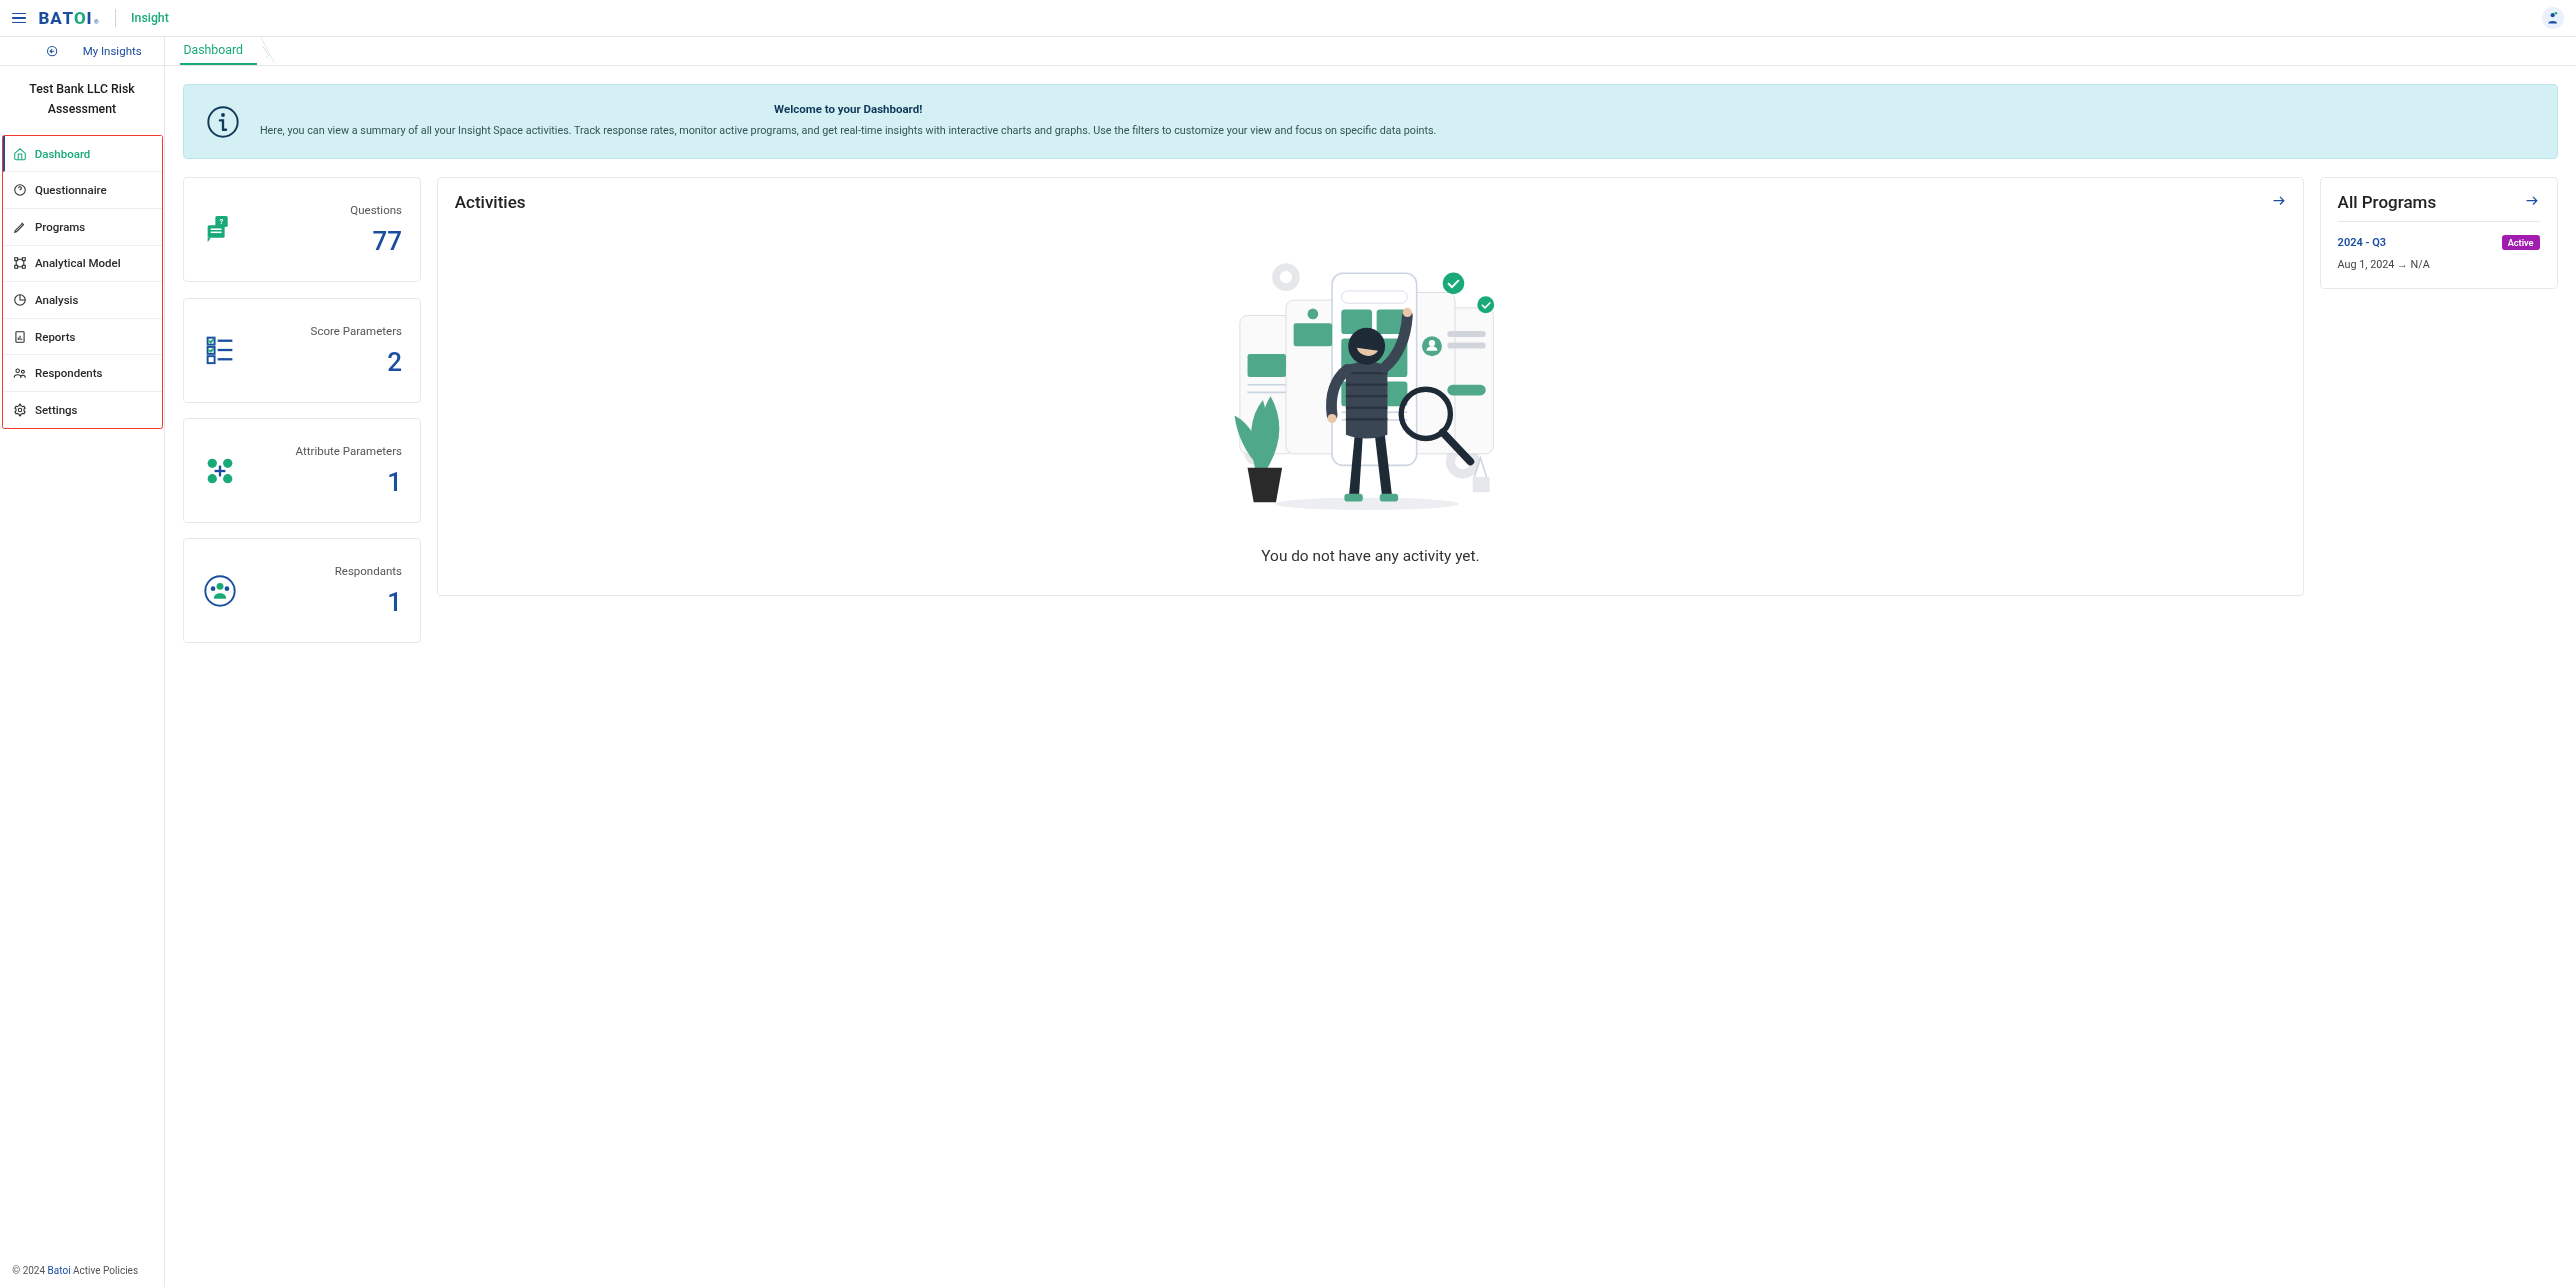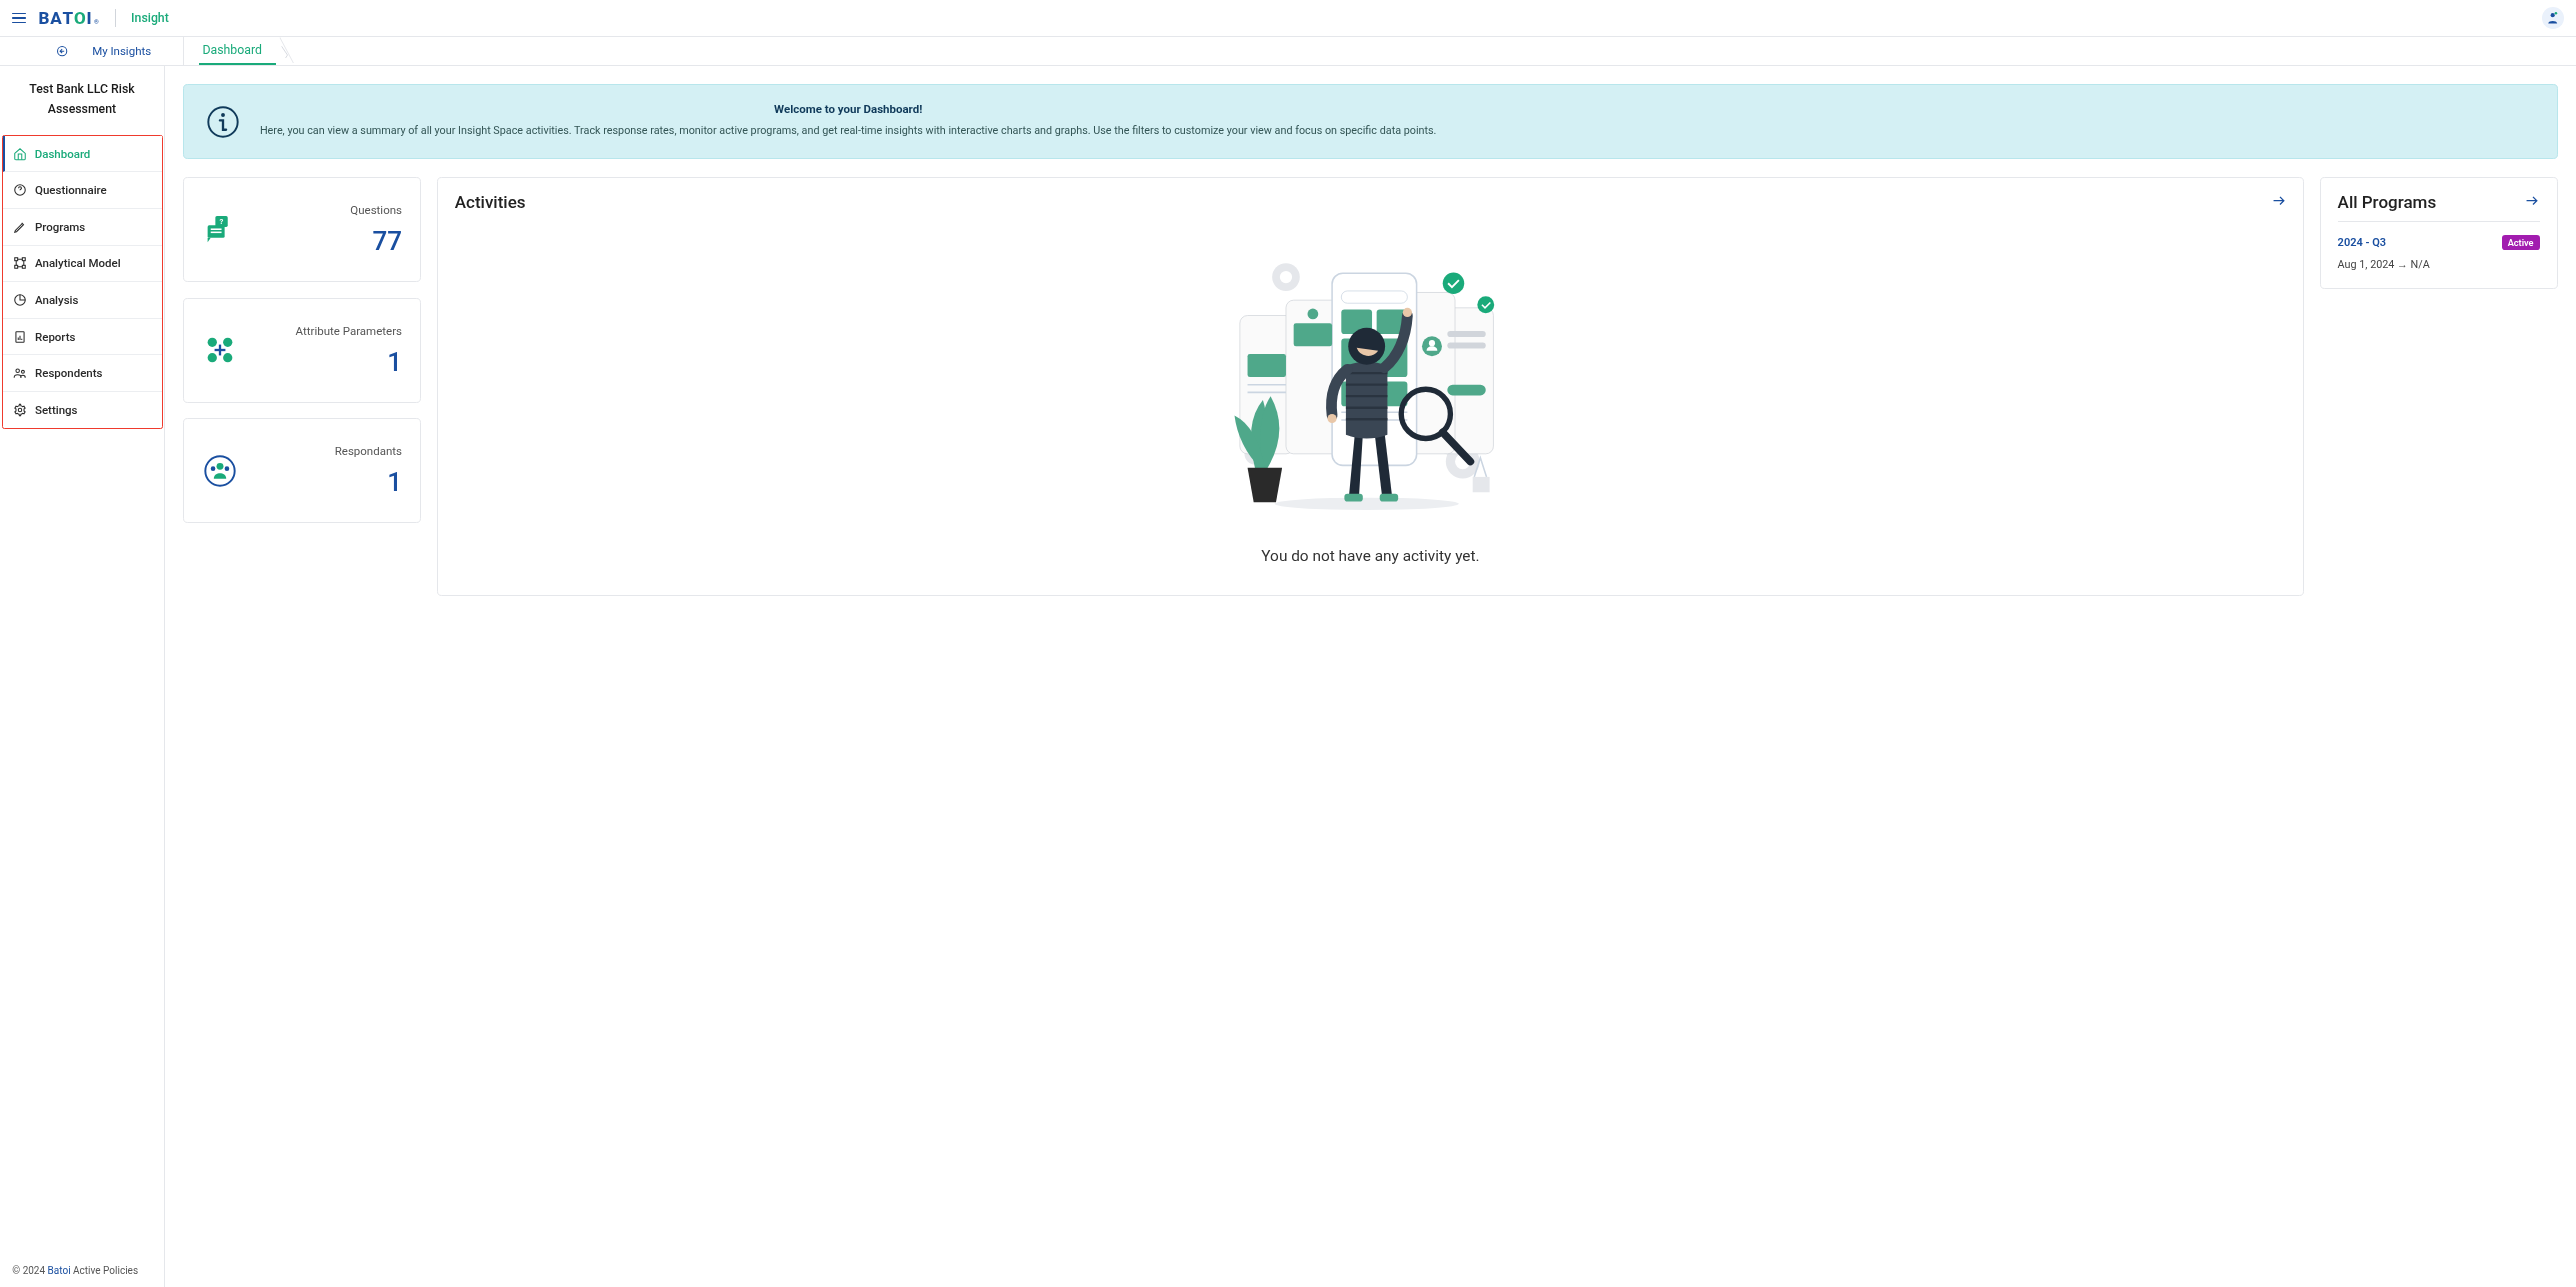--- a/index.html
+++ b/index.html
@@ -13,21 +13,21 @@
   .logo .green { color: #1aaa7a; }
   .logo sup { font-size: 6.1px; color: #1a4fa0; margin-left:1.5px;}
   .vr { width:0.8px; height:18.4px; background:#d1d5db; margin:0 3.1px;}
   .product { color:#1aaa7a; font-size:12.3px; font-weight:500;}
   .spacer { flex:1;}
   .avatar { width:21.5px; height:21.5px; border-radius:50%; background:#eaf1fb; position:relative; display:flex; align-items:center; justify-content:center;}
   .avatar svg { width:15.4px; height:15.4px; }
 
   
   .crumbbar { height:29px; display:flex; border-bottom:0.8px solid #e5e7eb;}
-  .crumb-left { width:184px; display:flex; align-items:center; justify-content:center; gap:24px; border-right:0.8px solid #e5e7eb; color:#1a4fa0; font-size:11.5px; cursor:pointer;padding-left:24px; }
+  .crumb-left { width:165px; display:flex; align-items:center; justify-content:center; gap:24px; border-right:0.8px solid #e5e7eb; color:#1a4fa0; font-size:11.5px; cursor:pointer;padding-left:24px; }
   .crumb-left svg { width:12.3px; height:12.3px;}
   .crumb-right { display:flex; align-items:stretch; padding-left:15.4px;}
   .tab { position:relative; display:flex; align-items:center; padding:0 14px 0 3.1px; color:#1aaa7a; font-size:12.3px; border-bottom:2.3px solid #1aaa7a; }
   .tab::after { content:""; position:absolute; right:-10.8px; top:0; bottom:0; width:21.5px; background:#fff; border-right:0.8px solid #e5e7eb; border-top:0.8px solid transparent; transform:skewX(28deg); z-index:-1;}
   .tab-arrow { width:14px; display:flex; align-items:center; margin-left:1.5px;}
   .tab-arrow svg { stroke:#d1d5db; }
 
   
   .layout { display:flex; height: calc(100vh - 66px);}
   .sidebar { width:165px; border-right:0.8px solid #e5e7eb; display:flex; flex-direction:column; position:relative;}
@@ -223,20 +223,36 @@
             <rect x="10" y="20" width="14" height="2" fill="#fff"></rect>
               <rect x="10" y="24" width="14" height="2" fill="#fff"></rect>
           </svg>
           <div class="stat-body">
             <div class="stat-label">Questions</div>
             <div class="stat-value">77</div>
           </div>
         </div>
         <div class="card stat">
           <svg class="stat-icon" viewBox="0 0 44 44">
+            <rect x="6" y="6" width="9" height="9" fill="none" stroke="#1a4fa0" stroke-width="2.5"></rect>
+              <path d="M8 10l2 2 4-4" stroke="#1aaa7a" stroke-width="2.5" fill="none"></path>
+            <rect x="6" y="18" width="9" height="9" fill="none" stroke="#1a4fa0" stroke-width="2.5"></rect>
+              <path d="M8 22l2 2 4-4" stroke="#1aaa7a" stroke-width="2.5" fill="none"></path>
+            <rect x="6" y="30" width="9" height="9" fill="none" stroke="#1a4fa0" stroke-width="2.5"></rect>
+            <line x1="19" y1="10" x2="38" y2="10" stroke="#1a4fa0" stroke-width="3"></line>
+              <line x1="19" y1="22" x2="38" y2="22" stroke="#1a4fa0" stroke-width="3"></line>
+              <line x1="19" y1="34" x2="38" y2="34" stroke="#1a4fa0" stroke-width="3"></line>
+          </svg>
+          <div class="stat-body">
+            <div class="stat-label">Score Parameters</div>
+            <div class="stat-value">2</div>
+          </div>
+        </div>
+        <div class="card stat">
+          <svg class="stat-icon" viewBox="0 0 44 44">
             <circle cx="12" cy="12" r="6" fill="#1aaa7a"></circle>
               <circle cx="32" cy="12" r="6" fill="#1aaa7a"></circle>
               <circle cx="12" cy="32" r="6" fill="#1aaa7a"></circle>
               <circle cx="32" cy="32" r="6" fill="#1aaa7a"></circle>
             <line x1="22" y1="15" x2="22" y2="29" stroke="#1a4fa0" stroke-width="3"></line>
               <line x1="15" y1="22" x2="29" y2="22" stroke="#1a4fa0" stroke-width="3"></line>
           </svg>
           <div class="stat-body">
             <div class="stat-label">Attribute Parameters</div>
             <div class="stat-value">1</div>

